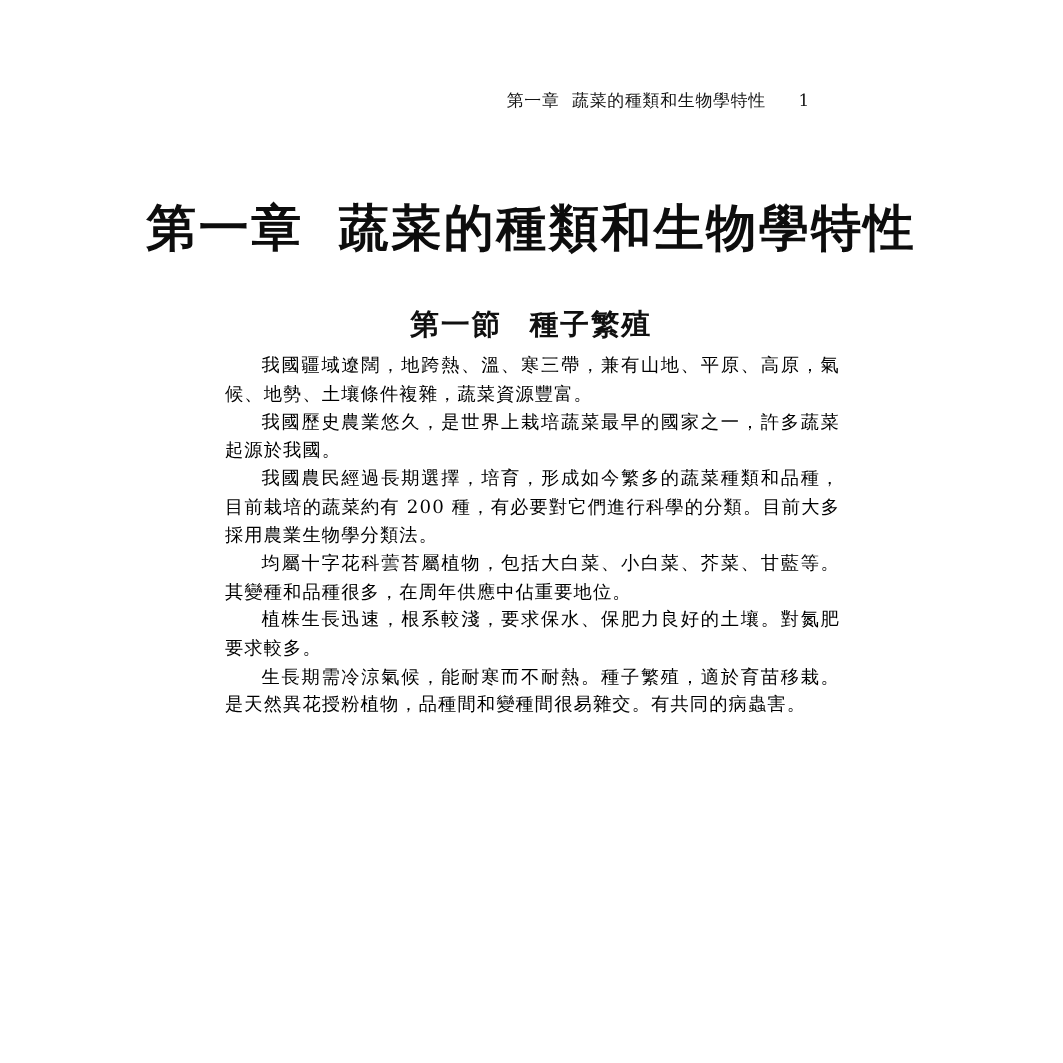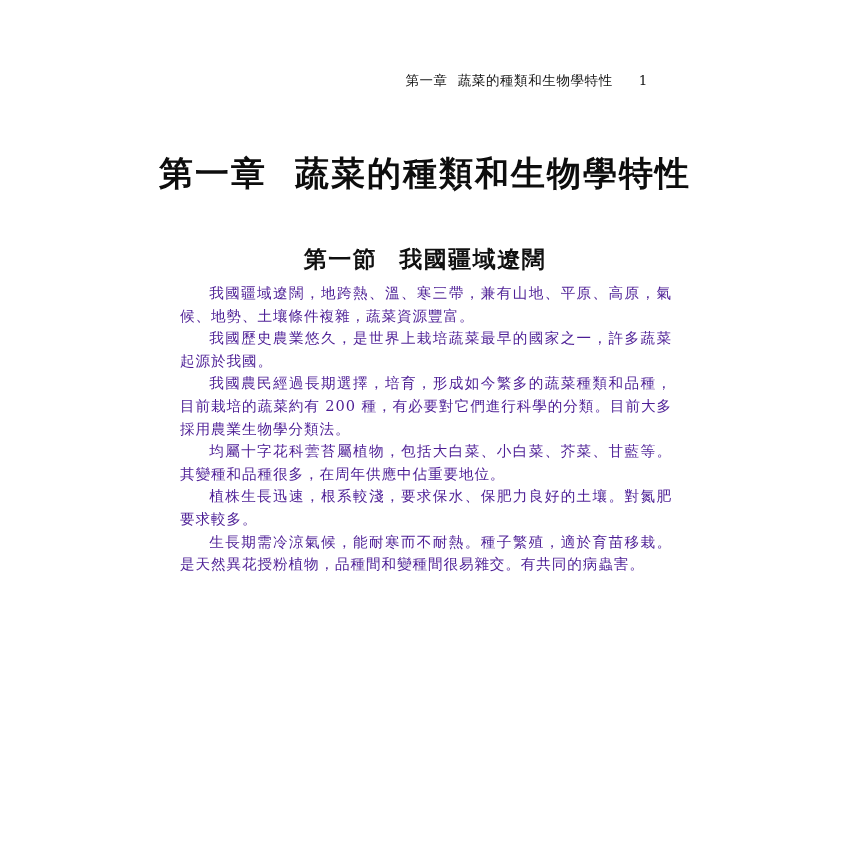--- a/index.html
+++ b/index.html
@@ -38,21 +38,21 @@
   .running-head .rh-title { margin-right: 26px; }
   .running-head .rh-page { display: inline-block; }
 
   
   .chapter-title {
     position: absolute;
     top: 128px;
     left: 0;
     width: 850px;
     text-align: center;
-    font-size: 34px;
+    font-size: 40px;
     font-weight: bold;
     letter-spacing: 2px;
     color: #0d0d0d;
     font-family: "DejaVu Serif", "Liberation Serif", serif;
   }
   .chapter-title .ct-num { margin-right: 28px; }
 
   
   .section-heading {
     position: absolute;
@@ -76,21 +76,21 @@
   }
 
   p.para {
     margin: 0 0 0 0;
     font-size: 14.6px;
     line-height: 22.6px;
     text-align: justify;
     text-justify: inter-character;
     text-indent: 2em;
     letter-spacing: 0.9px;
-    color: #4c1d95;
+    color: #000000;
     font-family: "DejaVu Serif", "Liberation Serif", serif;
     word-break: break-all;
   }
 
   
   h3.subheading {
     margin: 14px 0 10px 0;
     text-align: center;
     font-size: 21px;
     font-weight: normal;
@@ -107,21 +107,21 @@
 
   <div class="running-head">
     <span class="rh-chapter">第一章</span><span class="rh-title">蔬菜的種類和生物學特性</span><span class="rh-page">1</span>
   </div>
 
   <h1 class="chapter-title">
     <span class="ct-num">第一章</span><span>蔬菜的種類和生物學特性</span>
   </h1>
 
   <h2 class="section-heading">
-    <span class="sh-num">第一節</span><span>我國疆域遼闊</span>
+    <span class="sh-num">第一節</span><span>種子繁殖</span>
   </h2>
 
   <div class="body-block">
 
     <p class="para">我國疆域遼闊，地跨熱、溫、寒三帶，兼有山地、平原、高原，氣候、地勢、土壤條件複雜，蔬菜資源豐富。</p>
     <p class="para">我國歷史農業悠久，是世界上栽培蔬菜最早的國家之一，許多蔬菜起源於我國。</p>
     <p class="para">我國農民經過長期選擇，培育，形成如今繁多的蔬菜種類和品種，目前栽培的蔬菜約有 200 種，有必要對它們進行科學的分類。目前大多採用農業生物學分類法。</p>
 
 
     <p class="para">均屬十字花科蕓苔屬植物，包括大白菜、小白菜、芥菜、甘藍等。其變種和品種很多，在周年供應中佔重要地位。</p>

